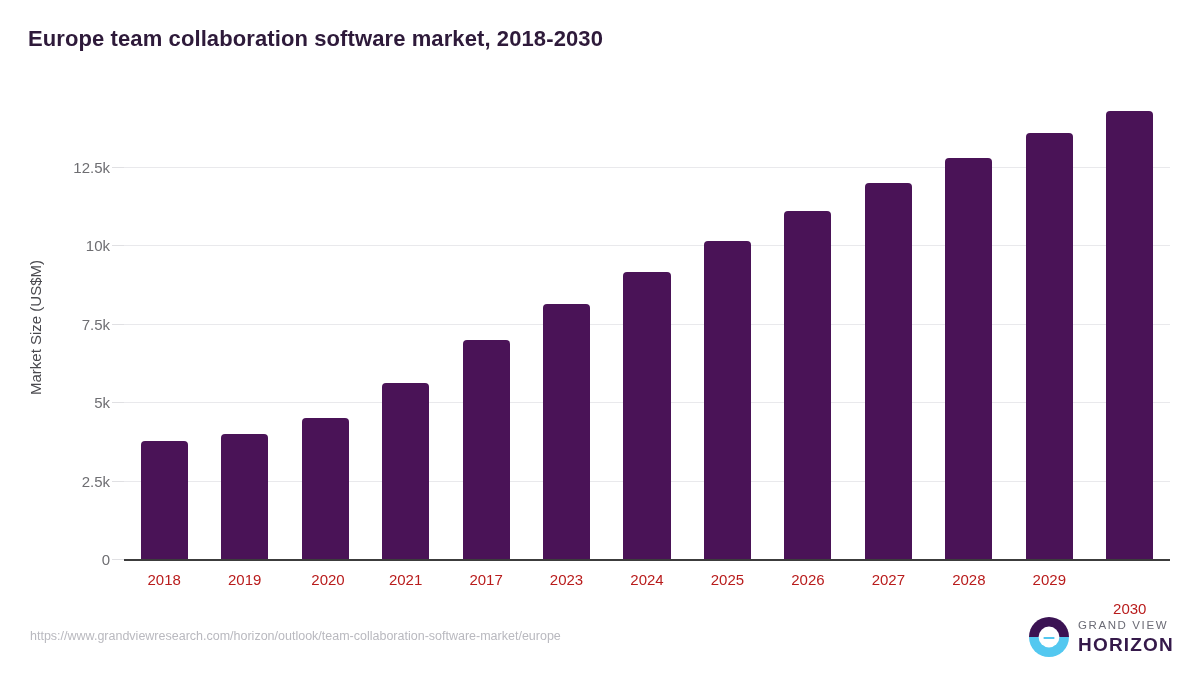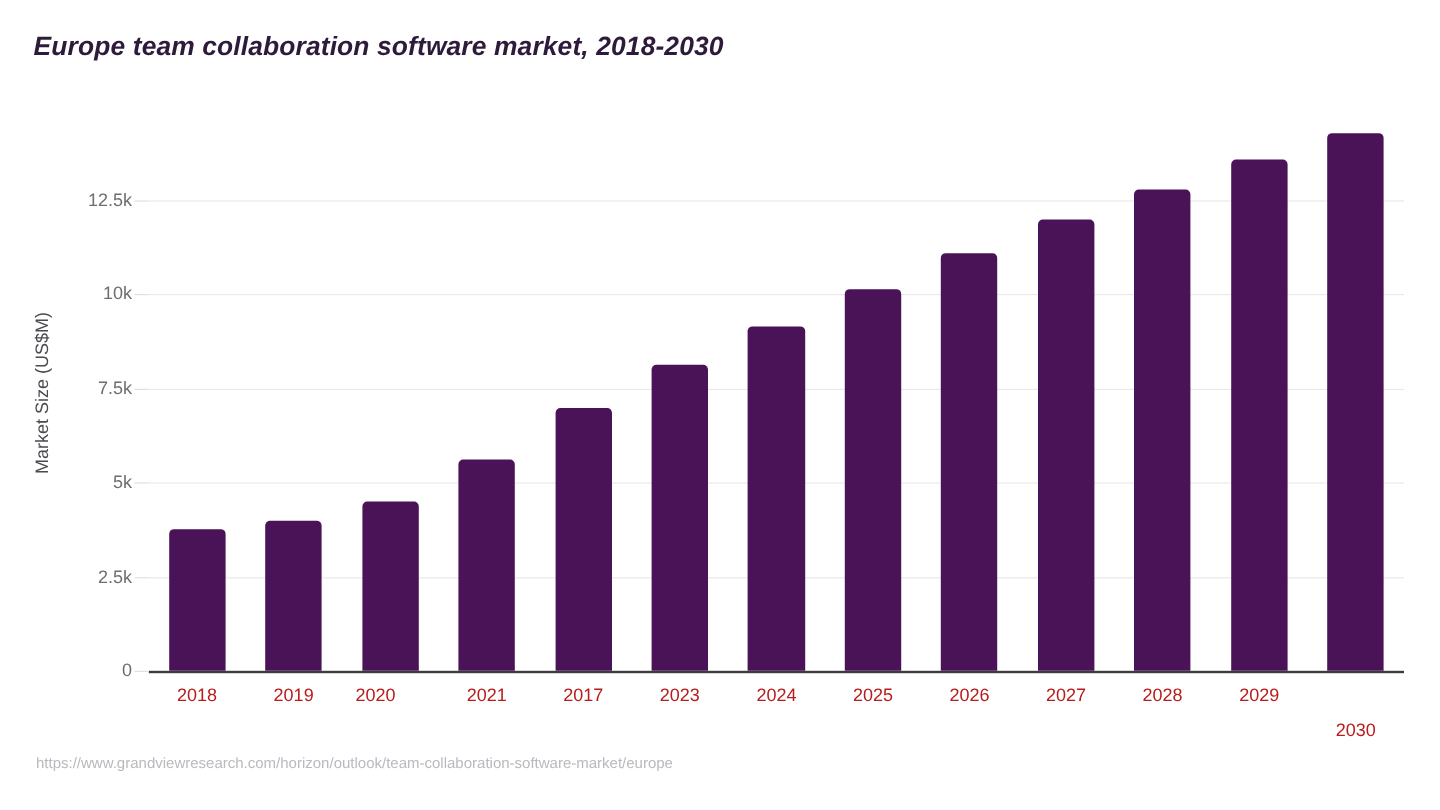--- a/index.html
+++ b/index.html
@@ -20,21 +20,20 @@
   
   #chart-title {
     position: absolute;
     left: 28px;
     top: 26px;
     font-size: 22px;
     font-weight: bold;
     color: #2e1a3a;
     letter-spacing: 0.1px;
     white-space: nowrap;
-    font-style: italic;
   }
 
   
   #plot-area {
     position: absolute;
     left: 124px;
     top: 95px;
     width: 1046px;
     height: 464px;
   }
@@ -241,29 +240,50 @@
         </div>
         <div class="bar-group" style="left: 982.234px; width: 47.07px; height: 464px;">
           <div class="bar" title="2030: 14300" style="height: 448.324px; background: rgb(74, 19, 87);"></div>
         </div>
       </div>
   </div>
 
   <div id="x-axis">
       <div class="x-tick-label" style="left: 40.2308px;">2018</div>
       <div class="x-tick-label" style="left: 120.692px;">2019</div>
-      <div class="x-tick-label" style="left: 189px;">2020</div>
+      <div class="x-tick-label" style="left: 204px;">2020</div>
       <div class="x-tick-label" style="left: 281.615px;">2021</div>
       <div class="x-tick-label" style="left: 362.077px;">2017</div>
       <div class="x-tick-label" style="left: 442.538px;">2023</div>
       <div class="x-tick-label" style="left: 523px;">2024</div>
       <div class="x-tick-label" style="left: 603.462px;">2025</div>
       <div class="x-tick-label" style="left: 683.923px;">2026</div>
       <div class="x-tick-label" style="left: 764.385px;">2027</div>
       <div class="x-tick-label" style="left: 844.846px;">2028</div>
       <div class="x-tick-label" style="left: 925.308px;">2029</div>
       <div class="x-tick-label" style="left: 1005.77px; margin-top: 29px;">2030</div>
     </div>
 
   <div id="source-url">https://www.grandviewresearch.com/horizon/outlook/team-collaboration-software-market/europe</div>
 
+  <div id="logo">
+    <svg id="logo-mark" viewBox="0 0 100 100">
+      <defs>
+        <clipPath id="circ">
+            <circle cx="50" cy="50" r="50"></circle>
+          </clipPath>
+      </defs>
+      <g clip-path="url(#circ)">
+        <rect x="0" y="0" width="100" height="50" fill="#3b1353"></rect>
+        <rect x="0" y="50" width="100" height="50" fill="#53c8f0"></rect>
+        <circle cx="50" cy="50" r="26" fill="#ffffff"></circle>
+        <rect x="36" y="50" width="28" height="5" rx="2.5" fill="#53c8f0"></rect>
+        <rect x="39" y="60" width="22" height="5" rx="2.5" fill="#ffffff"></rect>
+        <rect x="42" y="70" width="16" height="5" rx="2.5" fill="#ffffff"></rect>
+      </g>
+    </svg>
+    <div id="logo-text">
+      <div id="logo-top">GRAND VIEW</div>
+      <div id="logo-bottom">HORIZON</div>
+    </div>
+  </div>
 
 </div>
 
 </body></html>

